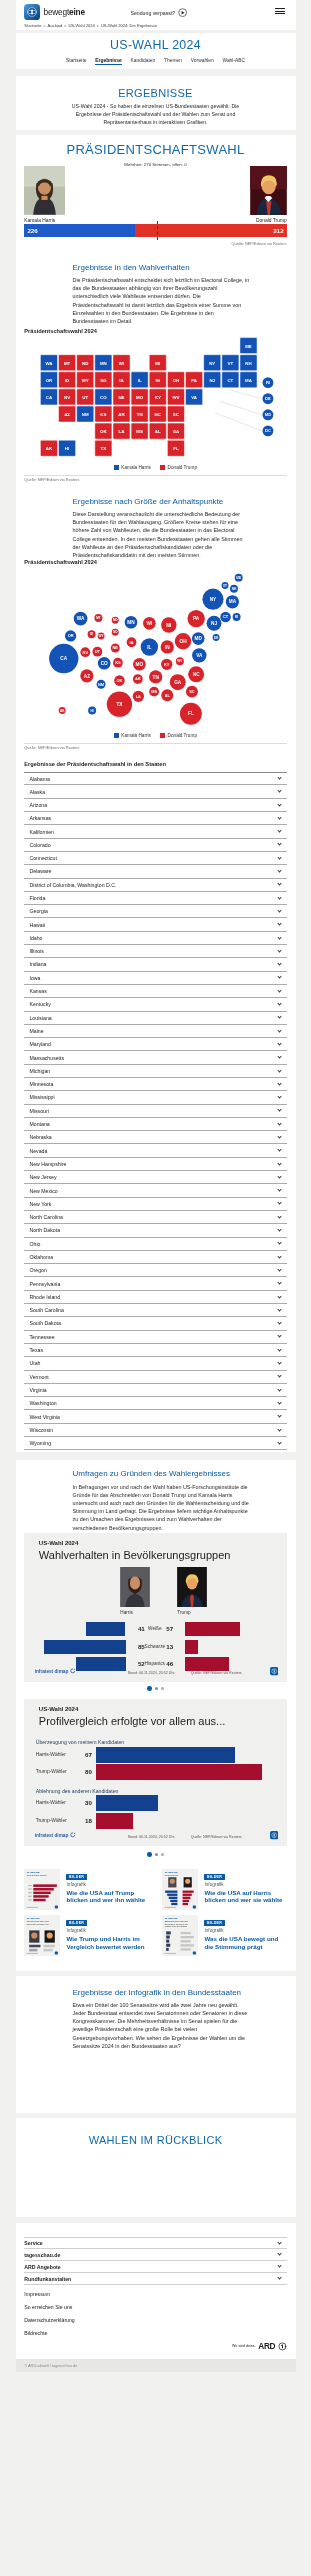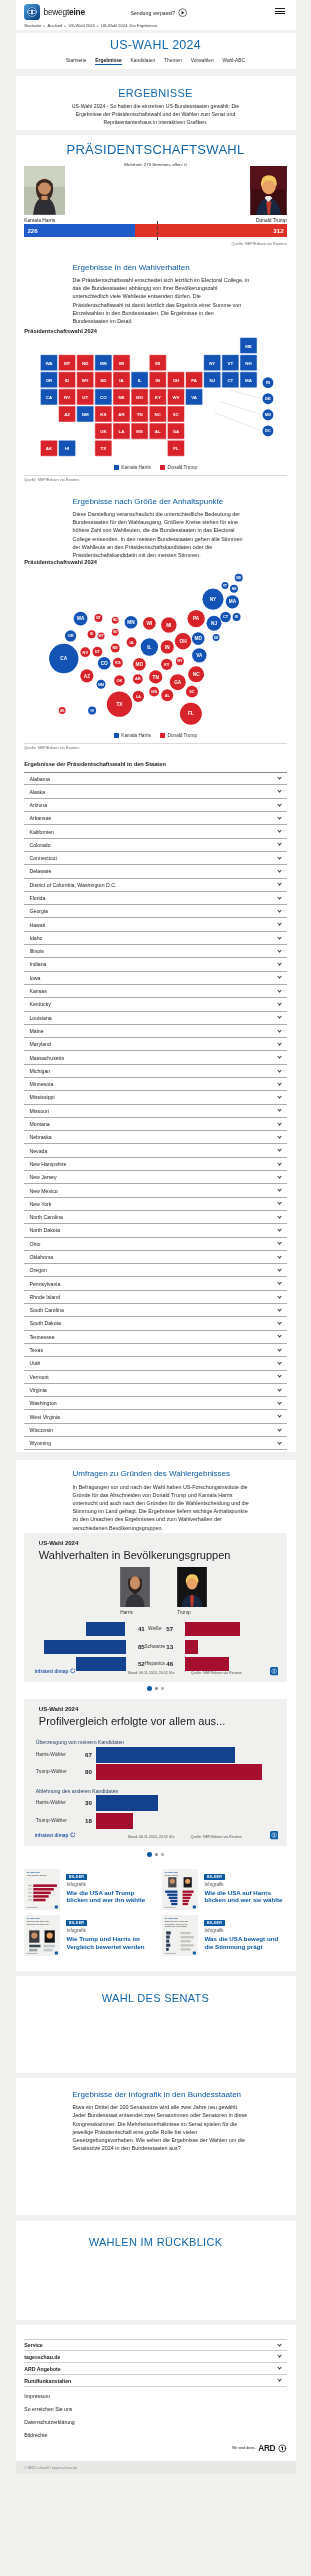--- a/index.html
+++ b/index.html
@@ -854,23 +854,20 @@
               <rect x="36" y="65" width="20" height="4.5" fill="#c6c6c4"></rect>
               <rect x="5" y="74" width="22" height="2" fill="#b8b8b6"></rect>
               <rect x="60" y="71" width="6" height="6" rx="1.4" fill="#0b5aa5"></rect>
             </svg></div>
           <div class="t-body"><span class="badge">BILDER</span><div class="t-kicker">Infografik</div><div class="t-title">Was die USA bewegt und die Stimmung prägt</div></div>
         </div>
       </div>
   </section>
 
 
-  <section class="card section-card">
-    <h2 class="sec-big">WAHL DES SENATS</h2>
-  </section>
 
   <section class="card senate-results-card">
     <h3 class="abs sec-head" style="left:57px; top:11.4px;">Ergebnisse der Infografik in den Bundesstaaten</h3>
     <p class="abs body-text" style="left:57px; top:25px;">Etwa ein Drittel der 100 Senatssitze wird alle zwei Jahre neu gewählt. Jeder Bundesstaat entsendet zwei Senatorinnen oder Senatoren in diese Kongresskammer. Die Mehrheitsverhältnisse im Senat spielen für die jeweilige Präsidentschaft eine große Rolle bei vielen Gesetzgebungsvorhaben. Wie sehen die Ergebnisse der Wahlen um die Senatssitze 2024 in den Bundesstaaten aus?</p>
   </section>
 
   <section class="card section-card review-card">
     <h2 class="sec-big">WAHLEN IM RÜCKBLICK</h2>
   </section>
 

